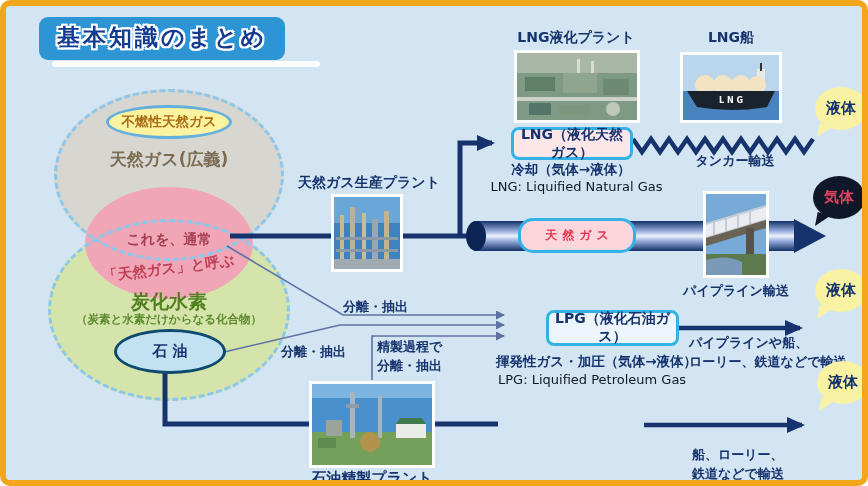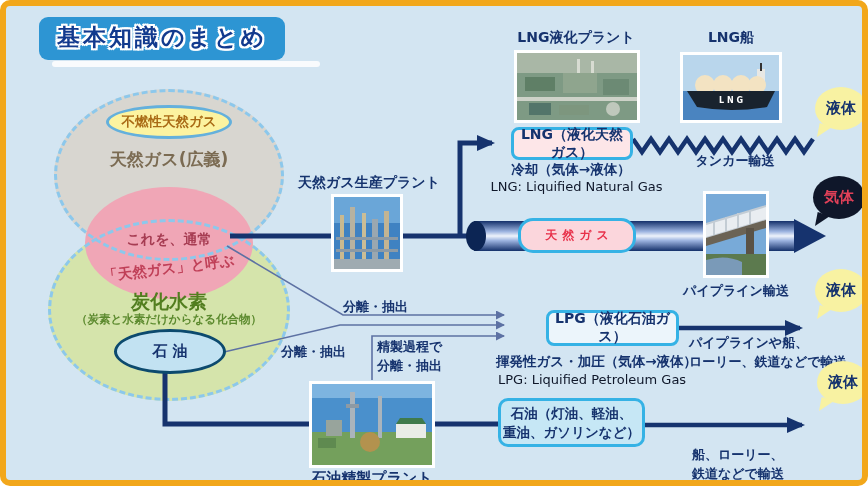--- a/index.html
+++ b/index.html
@@ -199,24 +199,20 @@
 
   <div class="rbox b-lng">
     <span>LNG（液化天然ガス）</span>
   </div>
   <div class="rbox b-gas">
     <span>天然ガス</span>
   </div>
   <div class="rbox b-lpg">
     <span>LPG（液化石油ガス）</span>
   </div>
-  <div class="rbox b-oil">
-    <span style="white-space:pre-line;">石油（灯油、軽油、
-重油、ガソリンなど）</span>
-  </div>
 
   <div class="lbl center" style="left:490px;top:155px;width:150px;font-size:13.5px;">冷却（気体→液体）</div>
   <div class="lbl en center" style="left:478px;top:173px;width:185px;">LNG: Liquified Natural Gas</div>
   <div class="lbl center" style="left:677px;top:146px;width:104px;">タンカー輸送</div>
 
   <div class="lbl" style="left:337px;top:292px;">分離・抽出</div>
   <div class="lbl" style="left:275px;top:337px;">分離・抽出</div>
   <div class="lbl preline" style="left:371px;top:332px;">精製過程で
 分離・抽出</div>
 

